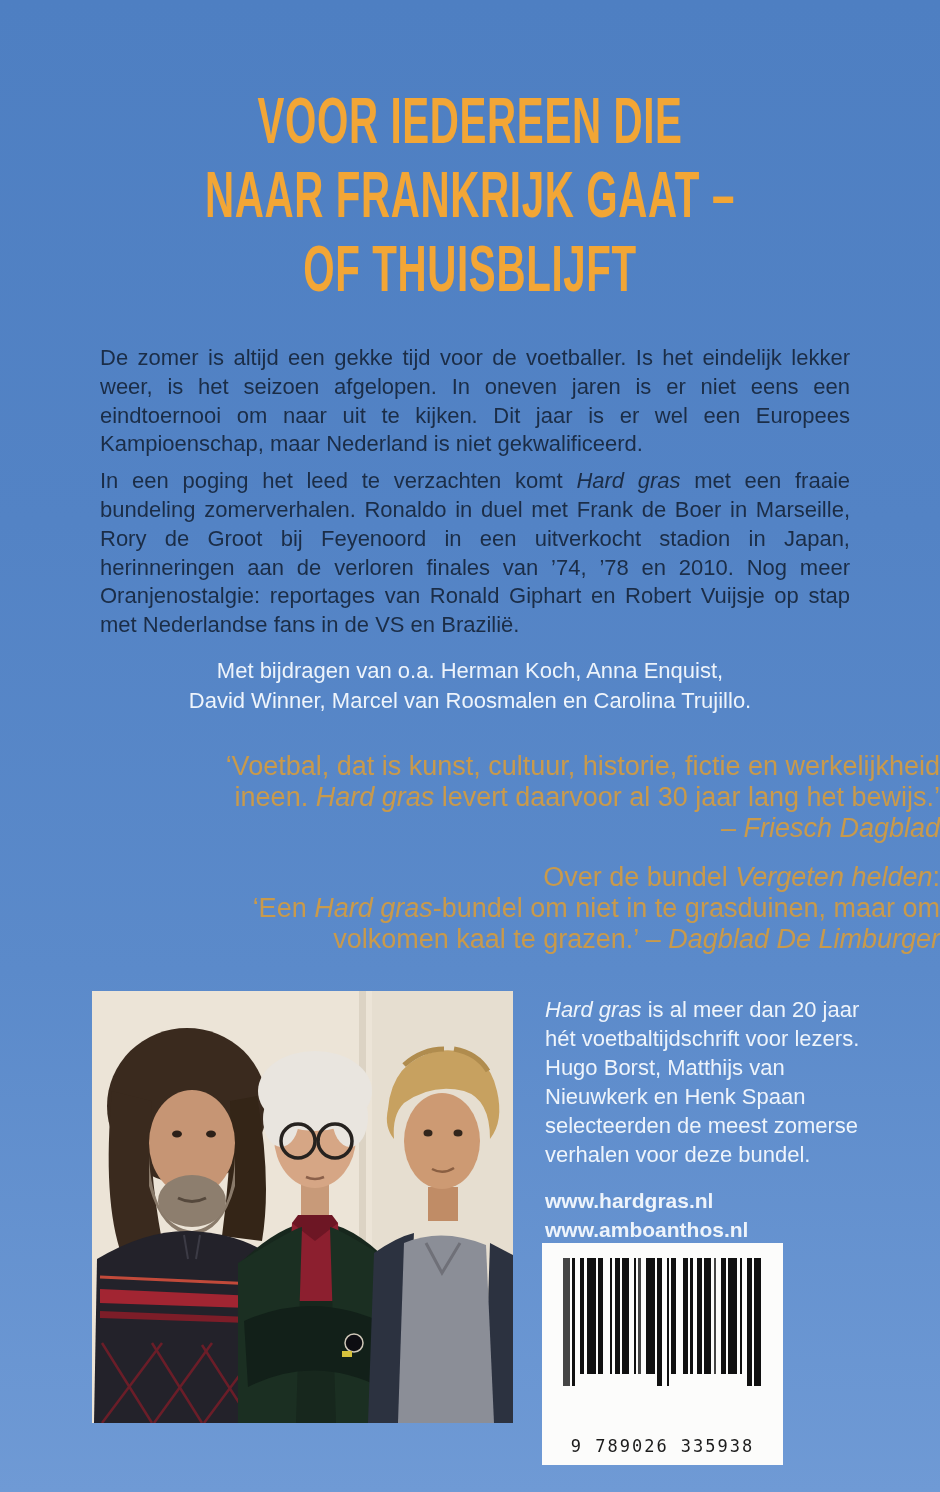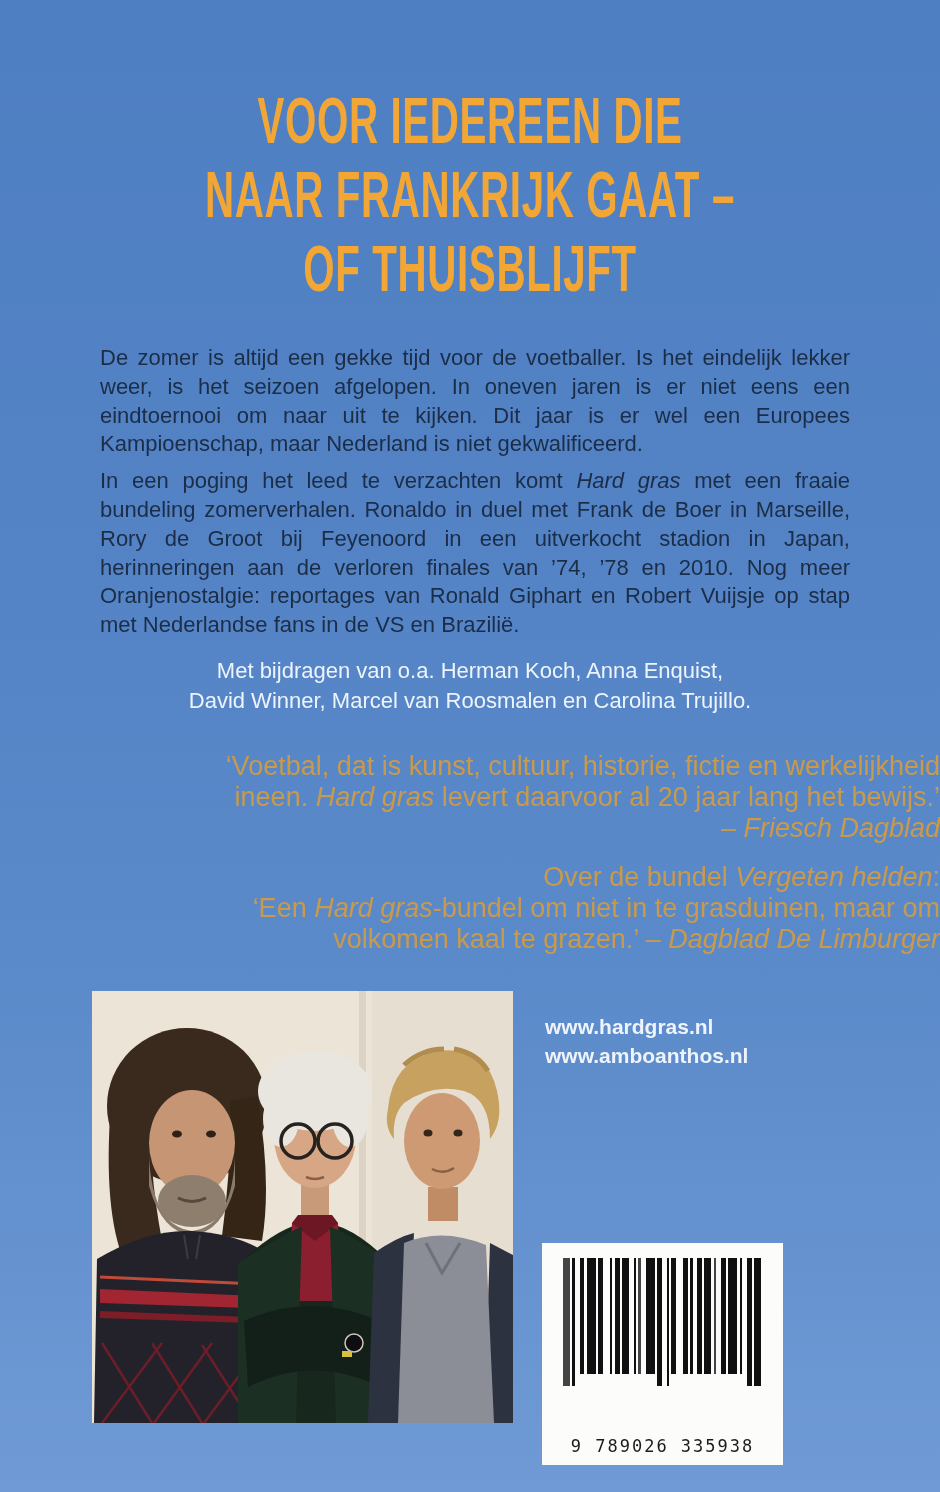--- a/index.html
+++ b/index.html
@@ -70,21 +70,21 @@
     <p><span>In een poging het leed te verzachten komt </span><i>Hard gras</i><span> met een fraaie bundeling zomerverhalen. Ronaldo in duel met Frank de Boer in Marseille, Rory de Groot bij Feyenoord in een uitverkocht stadion in Japan, herinneringen aan de verloren finales van ’74, ’78 en 2010. Nog meer Oranjenostalgie: reportages van Ronald Giphart en Robert Vuijsje op stap met Nederlandse fans in de VS en Brazilië.</span></p>
   </div>
 
   <div class="contributors">
     <div>Met bijdragen van o.a. Herman Koch, Anna Enquist,</div>
     <div>David Winner, Marcel van Roosmalen en Carolina Trujillo.</div>
   </div>
 
   <div class="quote" id="quote1">
     <div><span>‘Voetbal, dat is kunst, cultuur, historie, fictie en werkelijkheid</span></div>
-    <div><span>ineen. </span><i>Hard gras</i><span> levert daarvoor al 20 jaar lang het bewijs.’</span></div>
+    <div><span>ineen. </span><i>Hard gras</i><span> levert daarvoor al 30 jaar lang het bewijs.’</span></div>
     <div><span>– </span><i>Friesch Dagblad</i></div>
   </div>
 
   <div class="quote" id="quote2">
     <div><span>Over de bundel </span><i>Vergeten helden</i><span>:</span></div>
     <div><span>‘Een </span><i>Hard gras</i><span>-bundel om niet in te grasduinen, maar om</span></div>
     <div><span>volkomen kaal te grazen.’ – </span><i>Dagblad De Limburger</i></div>
   </div>
 
   <svg class="photo" viewBox="0 0 421 432" xmlns="http://www.w3.org/2000/svg">
@@ -139,20 +139,21 @@
       <ellipse cx="350" cy="150" rx="38" ry="48" fill="#cd9a73"></ellipse>
       <ellipse cx="336" cy="142" rx="4.5" ry="3.5" fill="#33261c"></ellipse>
       <ellipse cx="366" cy="142" rx="4.5" ry="3.5" fill="#33261c"></ellipse>
       <path d="M340 178 Q351 184 362 177" stroke="#8a5f42" stroke-width="2.5" fill="none"></path>
       <path d="M296 118 Q300 70 345 60 Q395 54 405 100 Q412 130 398 148 Q398 108 372 100 Q340 92 312 112 Q300 124 302 148 Q292 136 296 118 Z" fill="#c7a160"></path>
       <path d="M312 74 Q330 58 352 58 M362 58 Q385 62 396 80" stroke="#b08c4e" stroke-width="5" fill="none"></path>
     </g>
   </svg>
 
   <div class="about">
+    <p><i>Hard gras</i><span> is al meer dan 20 jaar hét voetbaltijdschrift voor lezers. Hugo Borst, Matthijs van Nieuwkerk en Henk Spaan selecteerden de meest zomerse verhalen voor deze bundel.</span></p>
     <div class="websites">
       <div>www.hardgras.nl</div>
       <div>www.amboanthos.nl</div>
     </div>
   </div>
 
   <div class="barcode-box">
     <div class="barcode-bars">
         <span style="left:0.0px;width:7.1px;height:128px;background:#454545"></span>
         <span style="left:9.4px;width:2.4px;height:128px;background:#101010"></span>

